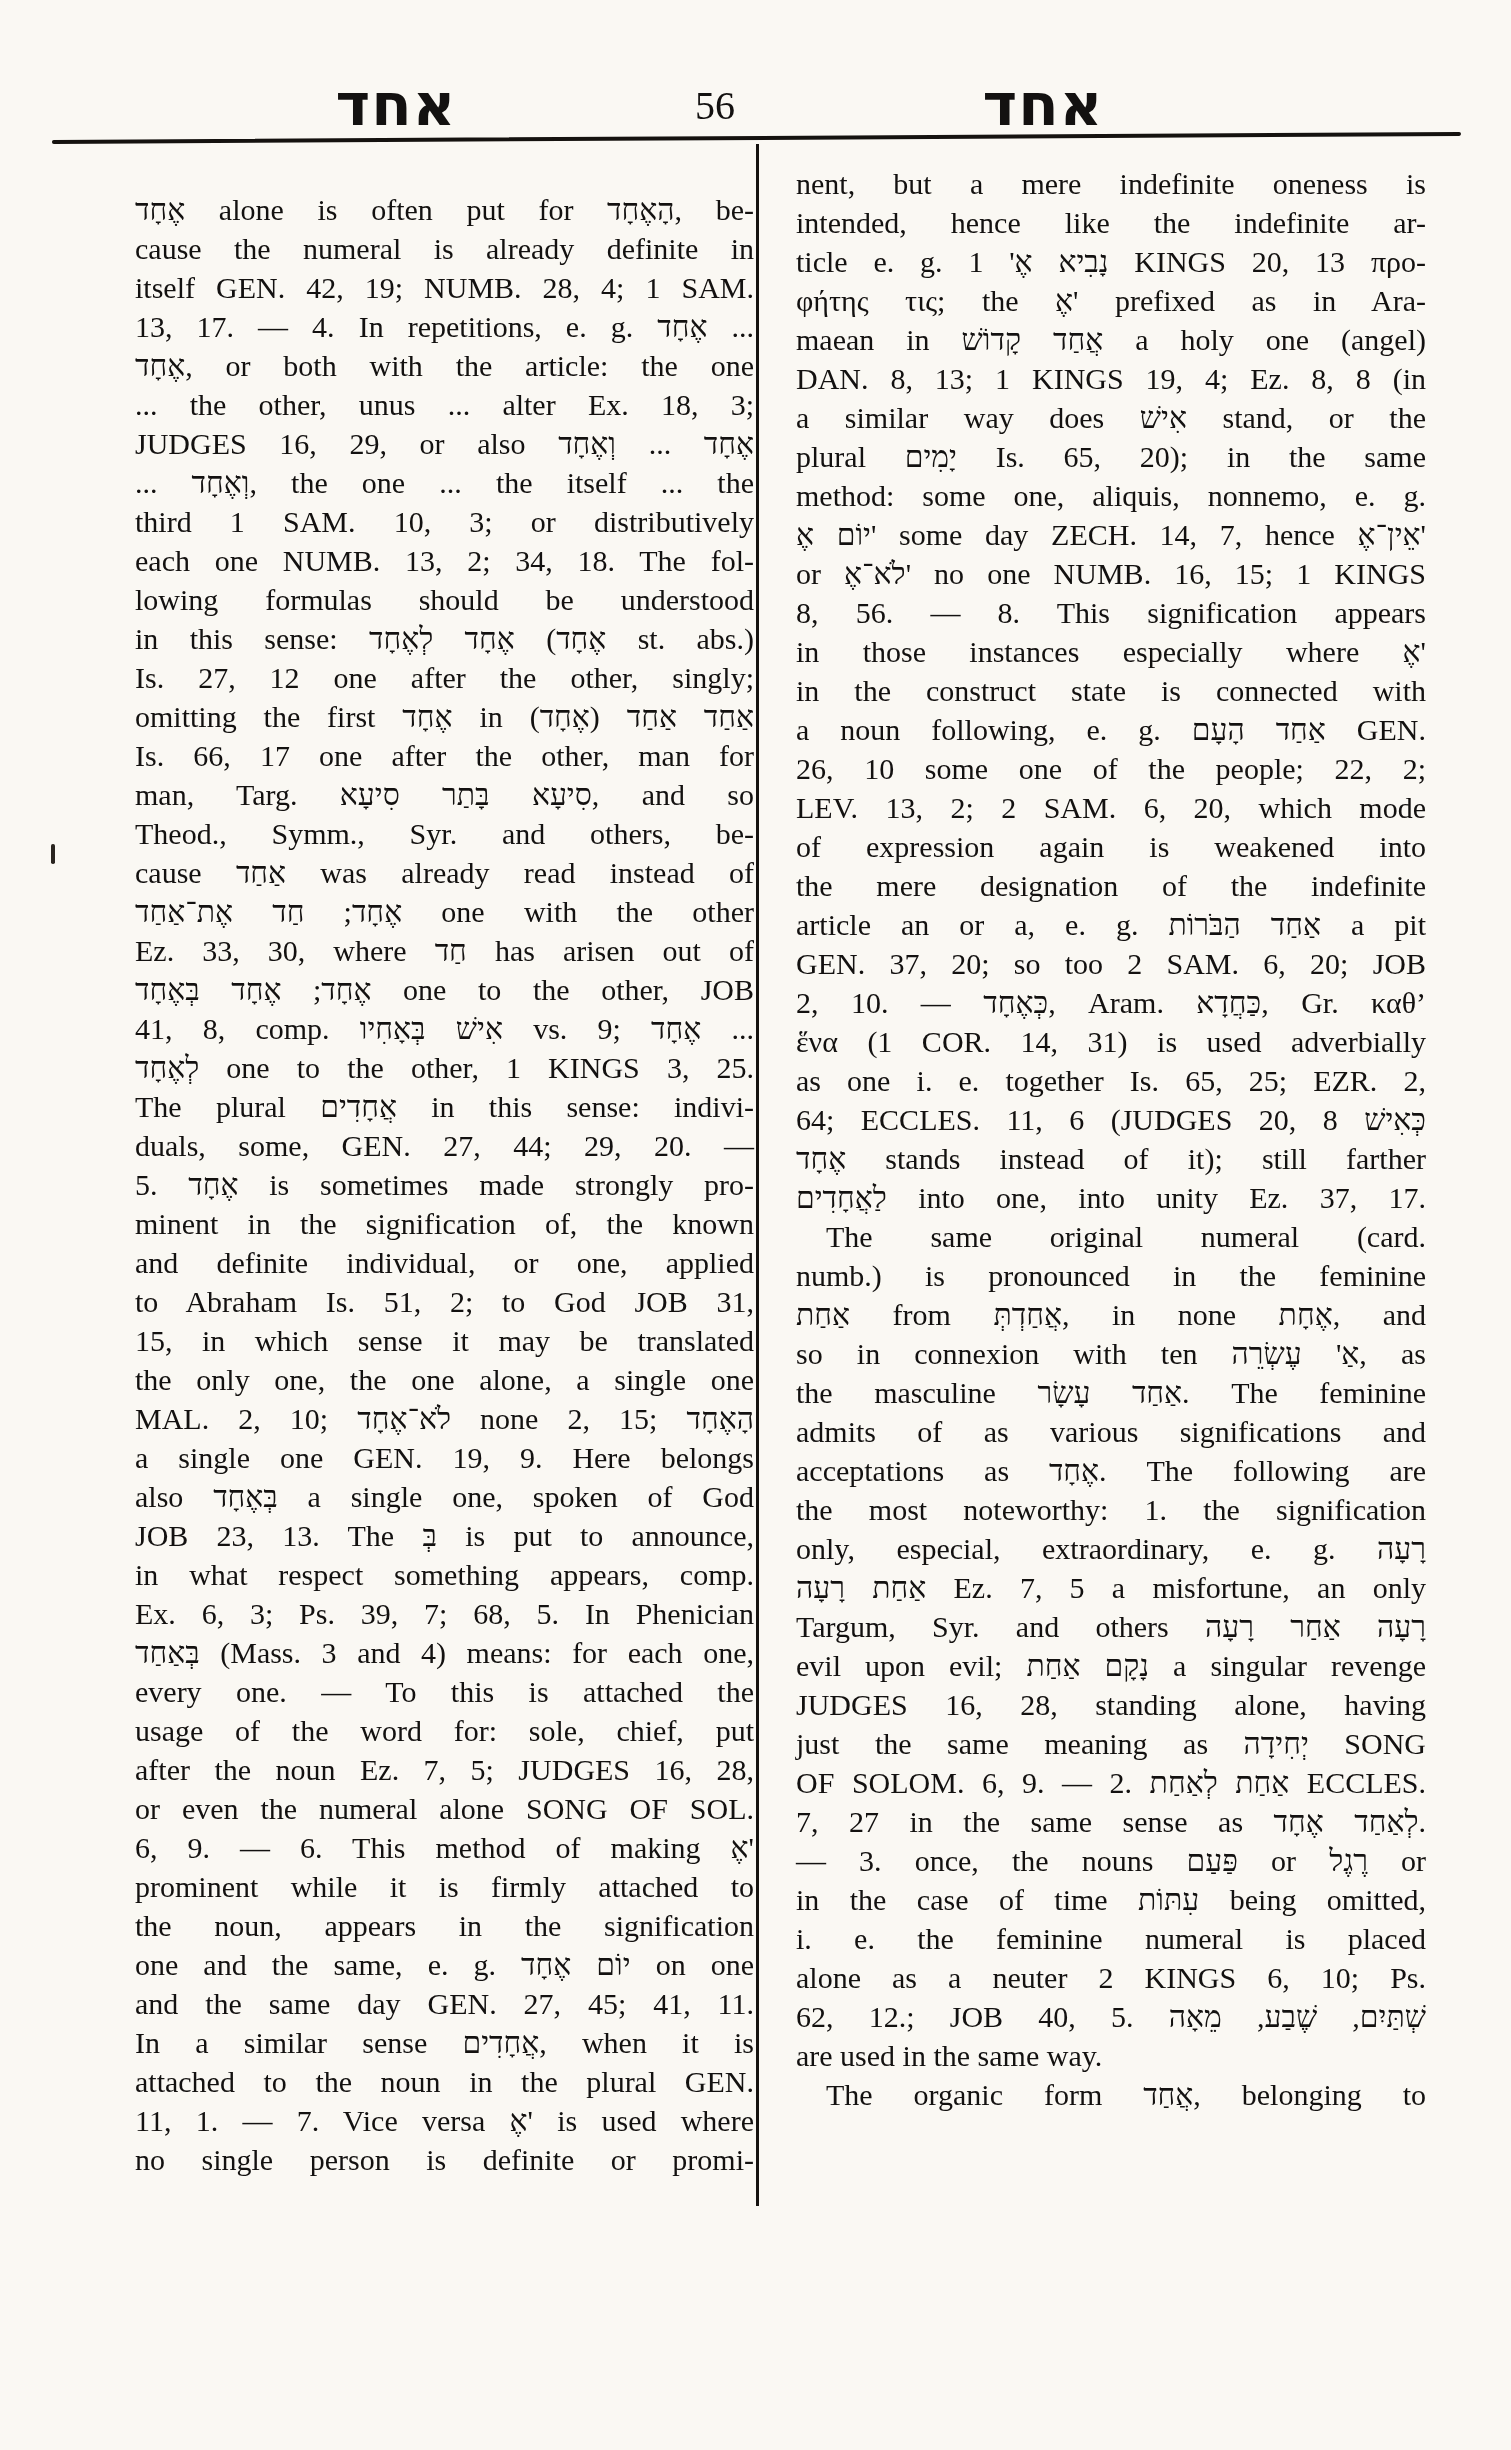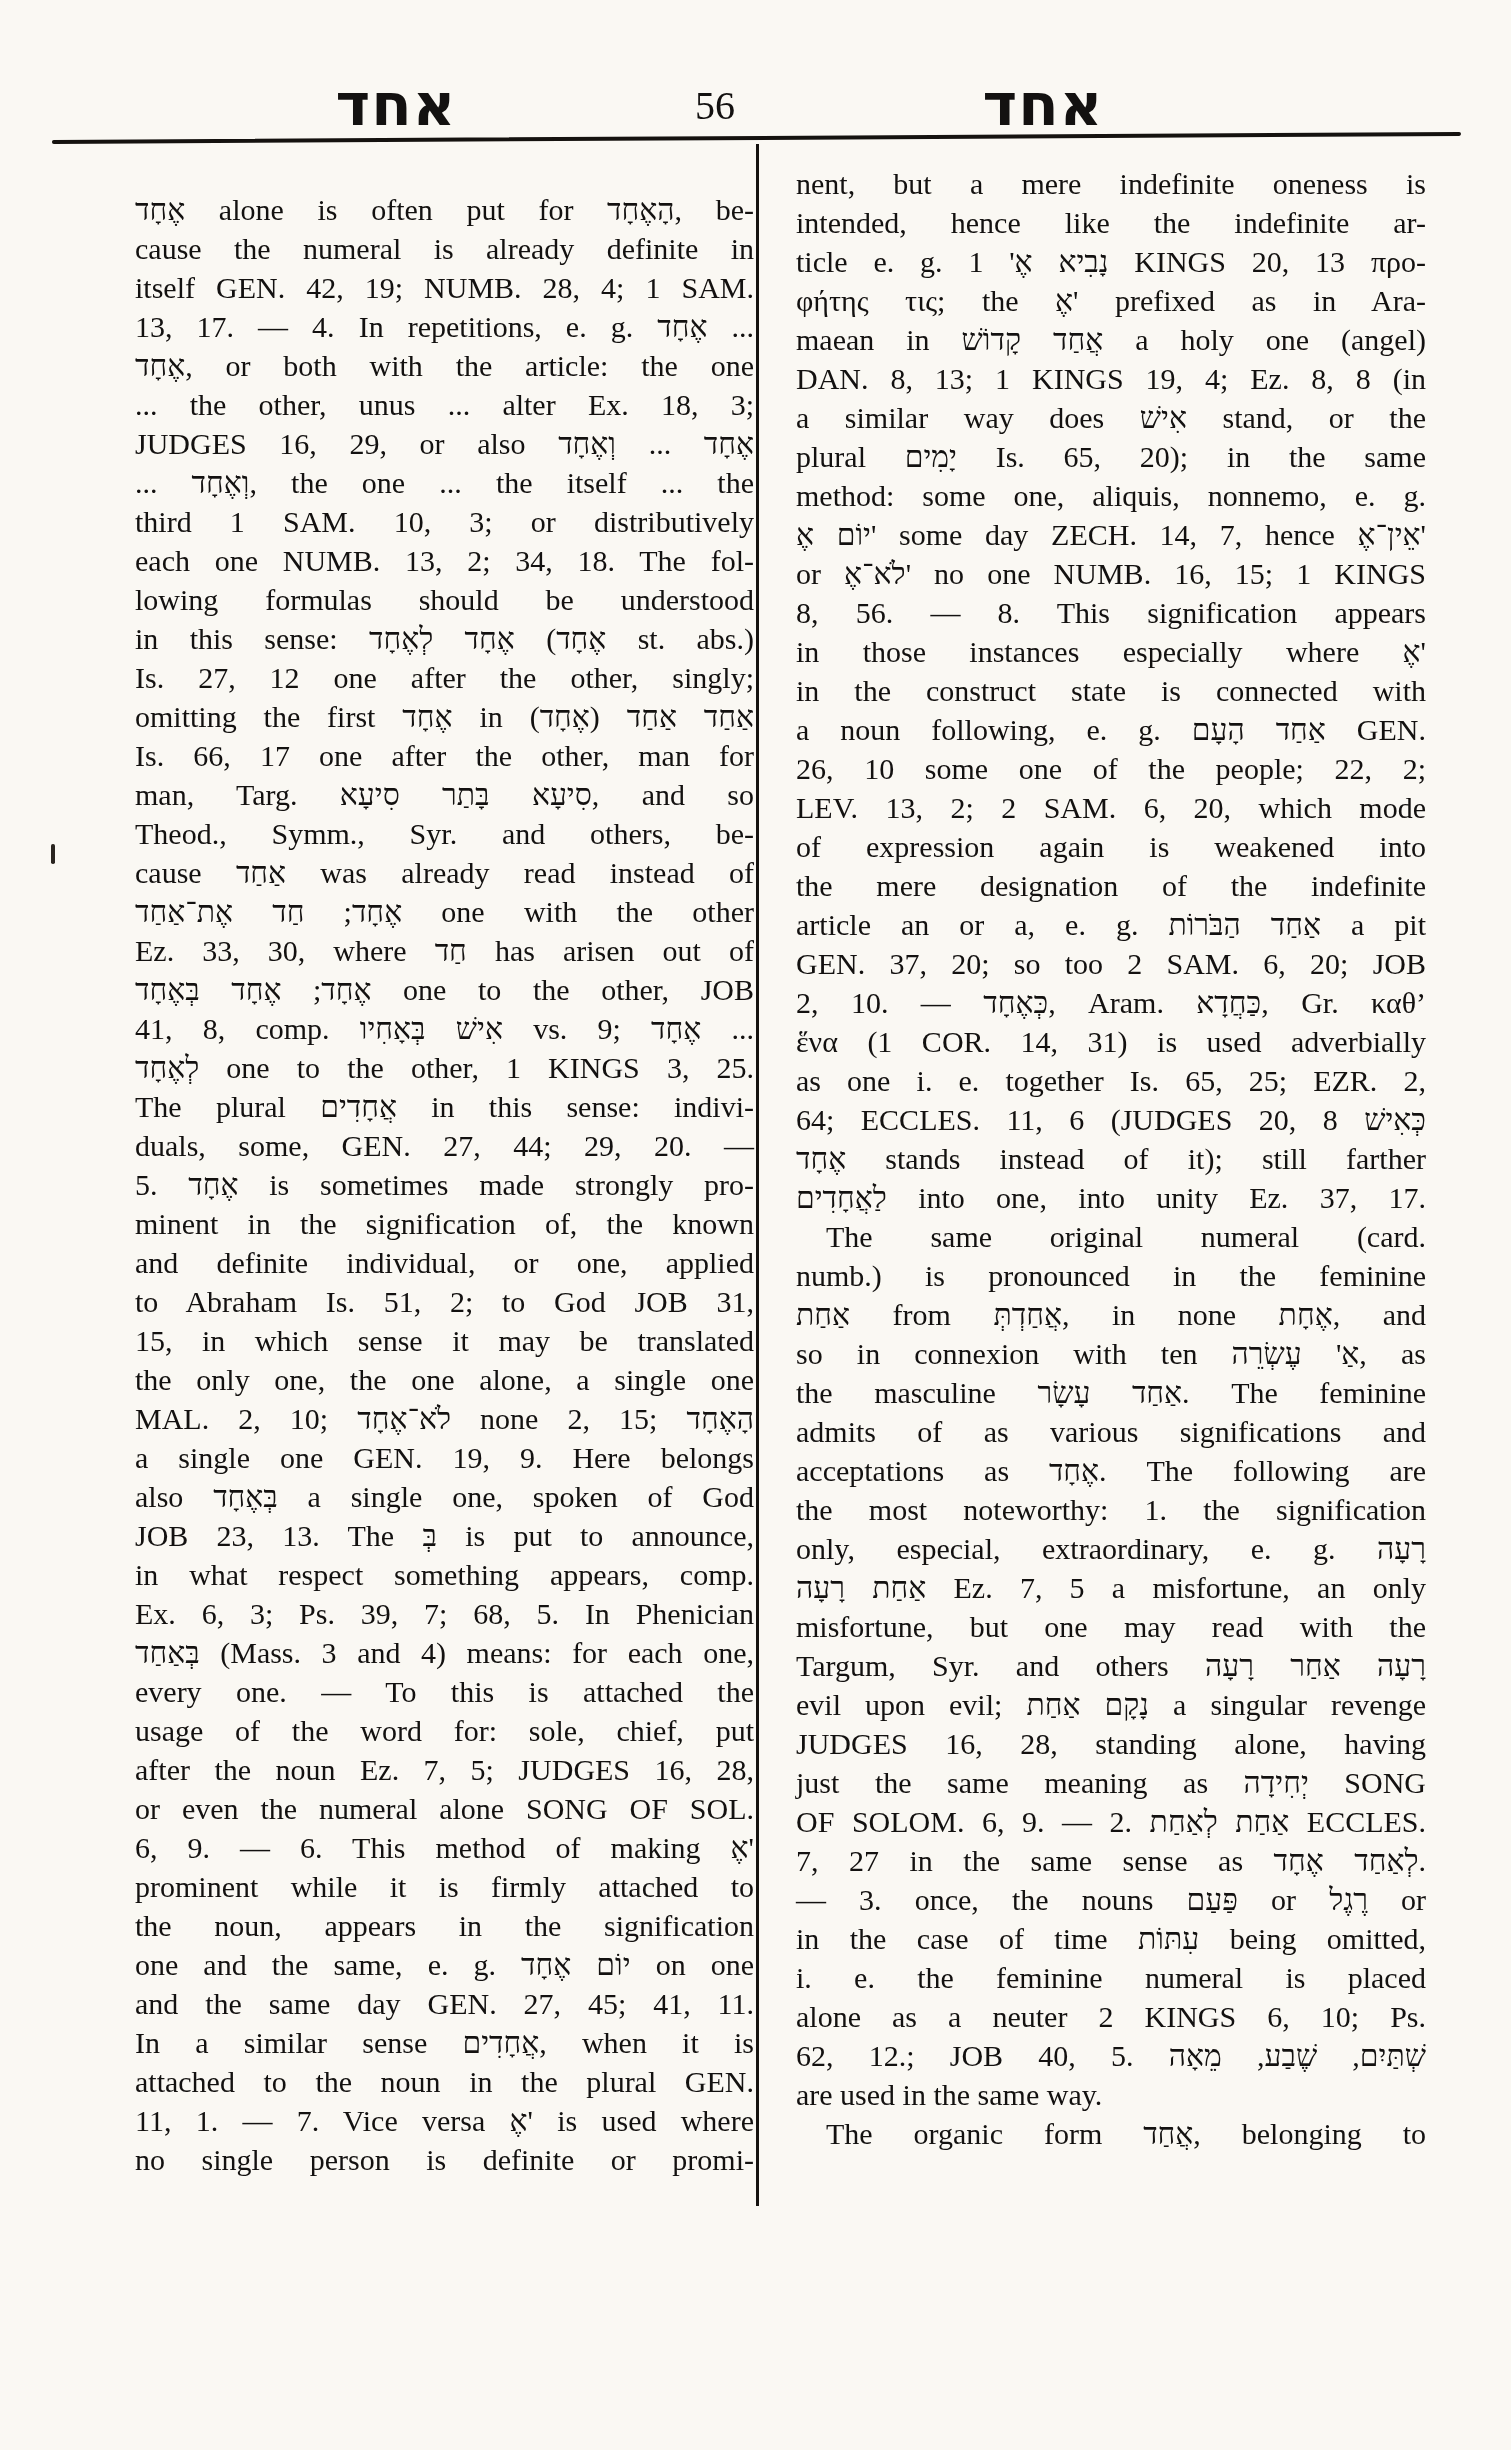--- a/index.html
+++ b/index.html
@@ -156,21 +156,20 @@
       <div class="line"> The same original numeral (card.</div>
       <div class="line">numb.) is pronounced in the feminine</div>
       <div class="line">אַחַת from אֲחַדְתְּ, in none אֶחָת, and</div>
       <div class="line">so in connexion with ten אַ' עֶשְׂרֵה, as</div>
       <div class="line">the masculine אַחַד עָשָׂר.  The feminine</div>
       <div class="line">admits of as various significations and</div>
       <div class="line">acceptations as אֶחָד.  The following are</div>
       <div class="line">the most noteworthy: 1. the signification</div>
       <div class="line">only, especial, extraordinary, e. g. רָעָה</div>
       <div class="line">אַחַת רָעָה Ez. 7, 5 a misfortune, an only</div>
-      <div class="line">misfortune, but one may read with the</div>
       <div class="line">Targum, Syr. and others רָעָה אַחַר רָעָה</div>
       <div class="line">evil upon evil; נָקָם אַחַת a singular revenge</div>
       <div class="line">JUDGES 16, 28, standing alone, having</div>
       <div class="line">just the same meaning as יְחִידָה SONG</div>
       <div class="line">OF SOLOM. 6, 9. — 2. אַחַת לְאַחַת ECCLES.</div>
       <div class="line">7, 27 in the same sense as לְאַחַד אֶחָד.</div>
       <div class="line">— 3. once, the nouns פַּעַם or רֶגֶל or</div>
       <div class="line">in the case of time עִתּוֹת being omitted,</div>
       <div class="line">i. e. the feminine numeral is placed</div>
       <div class="line">alone as a neuter 2 KINGS 6, 10; Ps.</div>

